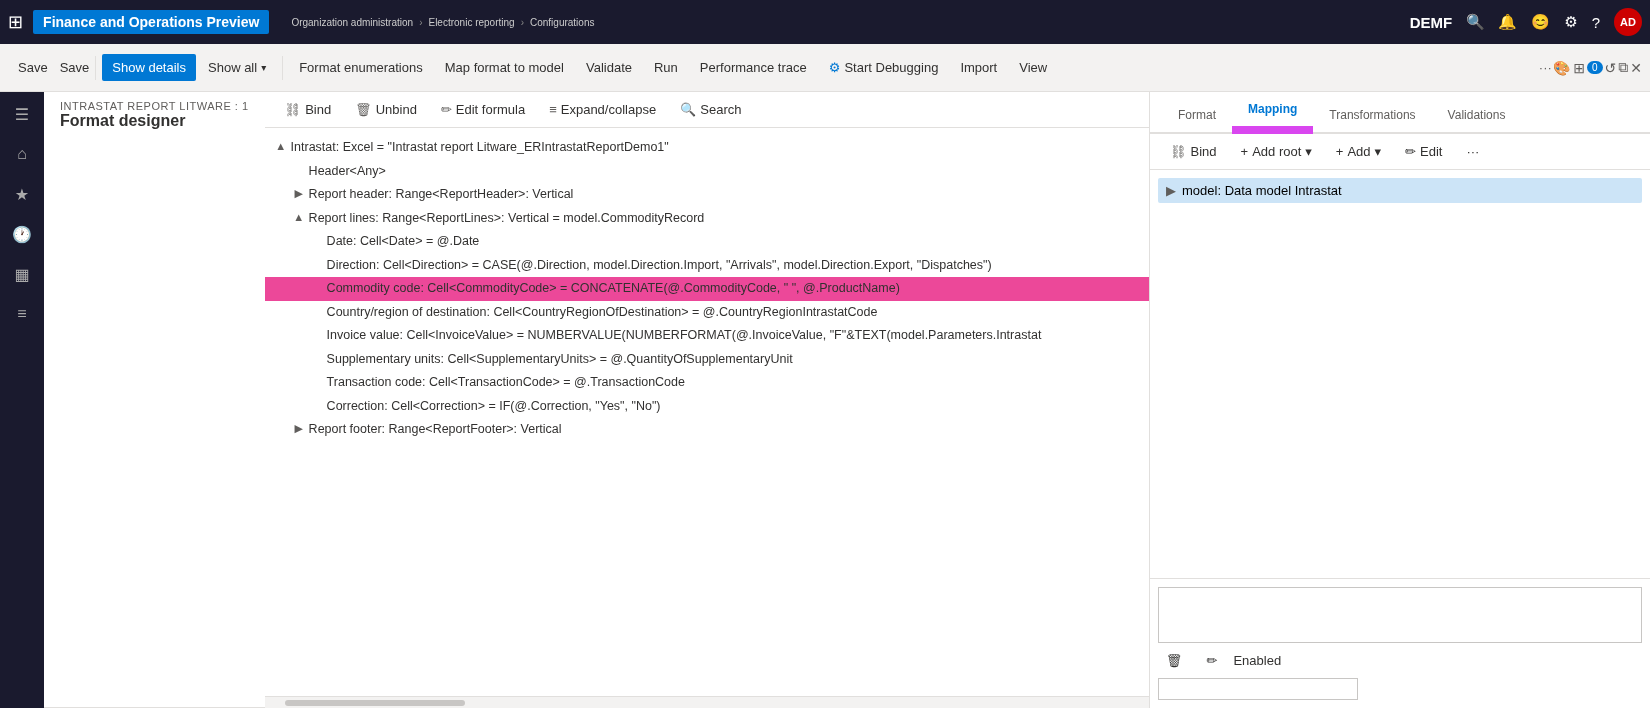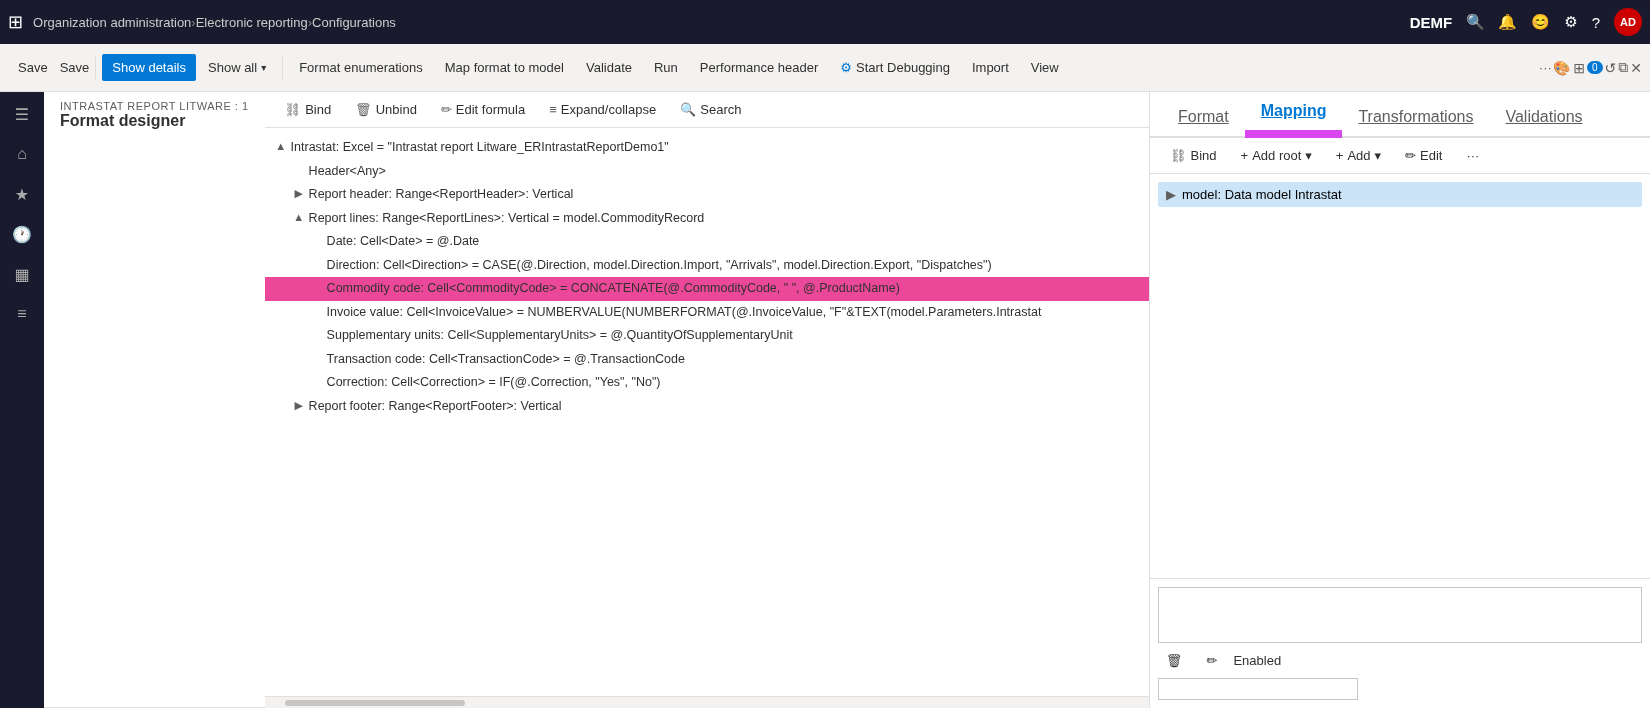--- a/index.html
+++ b/index.html
@@ -10,21 +10,21 @@
       background: #1a1a2e;
       color: #fff;
       height: 44px;
       display: flex;
       align-items: center;
       padding: 0 8px;
       gap: 6px;
     }
     .top-nav .app-grid-icon { color: #fff; font-size: 18px; margin-right: 4px; cursor: pointer; }
     .top-nav .app-title { font-size: 14px; font-weight: 600; color: #fff; margin-right: 16px; background: #0078d4; padding: 4px 10px; border-radius: 2px; white-space: nowrap; }
-    .top-nav .breadcrumb { display: flex; align-items: center; gap: 0; color: #ccc; font-size: 13px; flex: 1; }
+    .top-nav .breadcrumb { display: flex; align-items: center; gap: 6px; color: #ccc; font-size: 10px; flex: 1; }
     .top-nav .breadcrumb span { cursor: pointer; }
     .top-nav .breadcrumb .sep { color: #888; }
     .top-nav .nav-icons { display: flex; align-items: center; gap: 14px; color: #fff; }
     .top-nav .nav-icons span { cursor: pointer; font-size: 15px; }
     .top-nav .demf { font-size: 13px; font-weight: 600; }
     .avatar-circle { width: 28px; height: 28px; border-radius: 50%; background: #c00; color: #fff; display: flex; align-items: center; justify-content: center; font-size: 11px; font-weight: 700; }
 
     
     .toolbar {
       background: #f3f2f1;
@@ -121,24 +121,23 @@
     .tabs-bar {
       display: flex; align-items: flex-end;
       border-bottom: 2px solid #e1dfdd;
       padding: 0 12px;
       background: #fff;
     }
     .tab {
       padding: 10px 16px;
       cursor: pointer;
       color: #605e5c;
-      font-size: 16px;
+      font-size: 12px;
       border-bottom: 2px solid transparent;
       margin-bottom: -2px;
-      text-decoration: underline;
     }
     .tab.active { color: #0078d4; border-bottom: 8px solid #d946ef; font-weight: 600; }
 
     
     .right-action-bar {
       display: flex; align-items: center; gap: 8px;
       padding: 6px 12px;
       border-bottom: 1px solid #e1dfdd;
     }
     .right-panel-content { flex: 1; overflow: auto; padding: 8px; }
@@ -187,20 +186,21 @@
       background: #c8c6c4;
       border-radius: 3px;
       margin-left: 20px;
     }
   </style>
 </head>
 <body>
 
 <div class="top-nav">
   <span class="app-grid-icon">⊞</span>
+  <span class="app-title">Finance and Operations Preview</span>
   <div class="breadcrumb">
     <span>Organization administration</span>
     <span class="sep">›</span>
     <span>Electronic reporting</span>
     <span class="sep">›</span>
     <span>Configurations</span>
   </div>
   <div class="nav-icons">
     <span class="demf">DEMF</span>
     <span>🔍</span>
@@ -219,21 +219,21 @@
   <button class="toolbar-btn active">Show details</button>
   <button class="toolbar-btn">
     <span>Show all</span>
     <span class="chevron">▾</span>
   </button>
   <div class="toolbar-sep"></div>
   <button class="toolbar-btn">Format enumerations</button>
   <button class="toolbar-btn">Map format to model</button>
   <button class="toolbar-btn">Validate</button>
   <button class="toolbar-btn">Run</button>
-  <button class="toolbar-btn">Performance header</button>
+  <button class="toolbar-btn">Performance trace</button>
   <button class="toolbar-btn">
     <span style="color:#0078d4">⚙</span>
     <span>Start Debugging</span>
   </button>
   <button class="toolbar-btn">Import</button>
   <button class="toolbar-btn">View</button>
   <span style="flex:1"></span>
   <span style="cursor:pointer;color:#605e5c;">···</span>
   <span style="cursor:pointer;color:#605e5c;font-size:14px;">🎨</span>
   <span style="cursor:pointer;color:#605e5c;font-size:14px;">⊞</span>
@@ -320,20 +320,25 @@
               <span class="tree-text">Direction: Cell&lt;Direction&gt; = CASE(@.Direction, model.Direction.Import, "Arrivals", model.Direction.Export, "Dispatches")</span>
             </div>
             <div class="tree-item selected">
               <span class="tree-indent" style="width: 44px; display: inline-block;"></span>
               <span class="tree-toggle"></span>
               <span class="tree-text">Commodity code: Cell&lt;CommodityCode&gt; = CONCATENATE(@.CommodityCode, " ", @.ProductName)</span>
             </div>
             <div class="tree-item">
               <span class="tree-indent" style="width: 44px; display: inline-block;"></span>
               <span class="tree-toggle"></span>
+              <span class="tree-text">Country/region of destination: Cell&lt;CountryRegionOfDestination&gt; = @.CountryRegionIntrastatCode</span>
+            </div>
+            <div class="tree-item">
+              <span class="tree-indent" style="width: 44px; display: inline-block;"></span>
+              <span class="tree-toggle"></span>
               <span class="tree-text">Invoice value: Cell&lt;InvoiceValue&gt; = NUMBERVALUE(NUMBERFORMAT(@.InvoiceValue, "F"&amp;TEXT(model.Parameters.Intrastat</span>
             </div>
             <div class="tree-item">
               <span class="tree-indent" style="width: 44px; display: inline-block;"></span>
               <span class="tree-toggle"></span>
               <span class="tree-text">Supplementary units: Cell&lt;SupplementaryUnits&gt; = @.QuantityOfSupplementaryUnit</span>
             </div>
             <div class="tree-item">
               <span class="tree-indent" style="width: 44px; display: inline-block;"></span>
               <span class="tree-toggle"></span>

